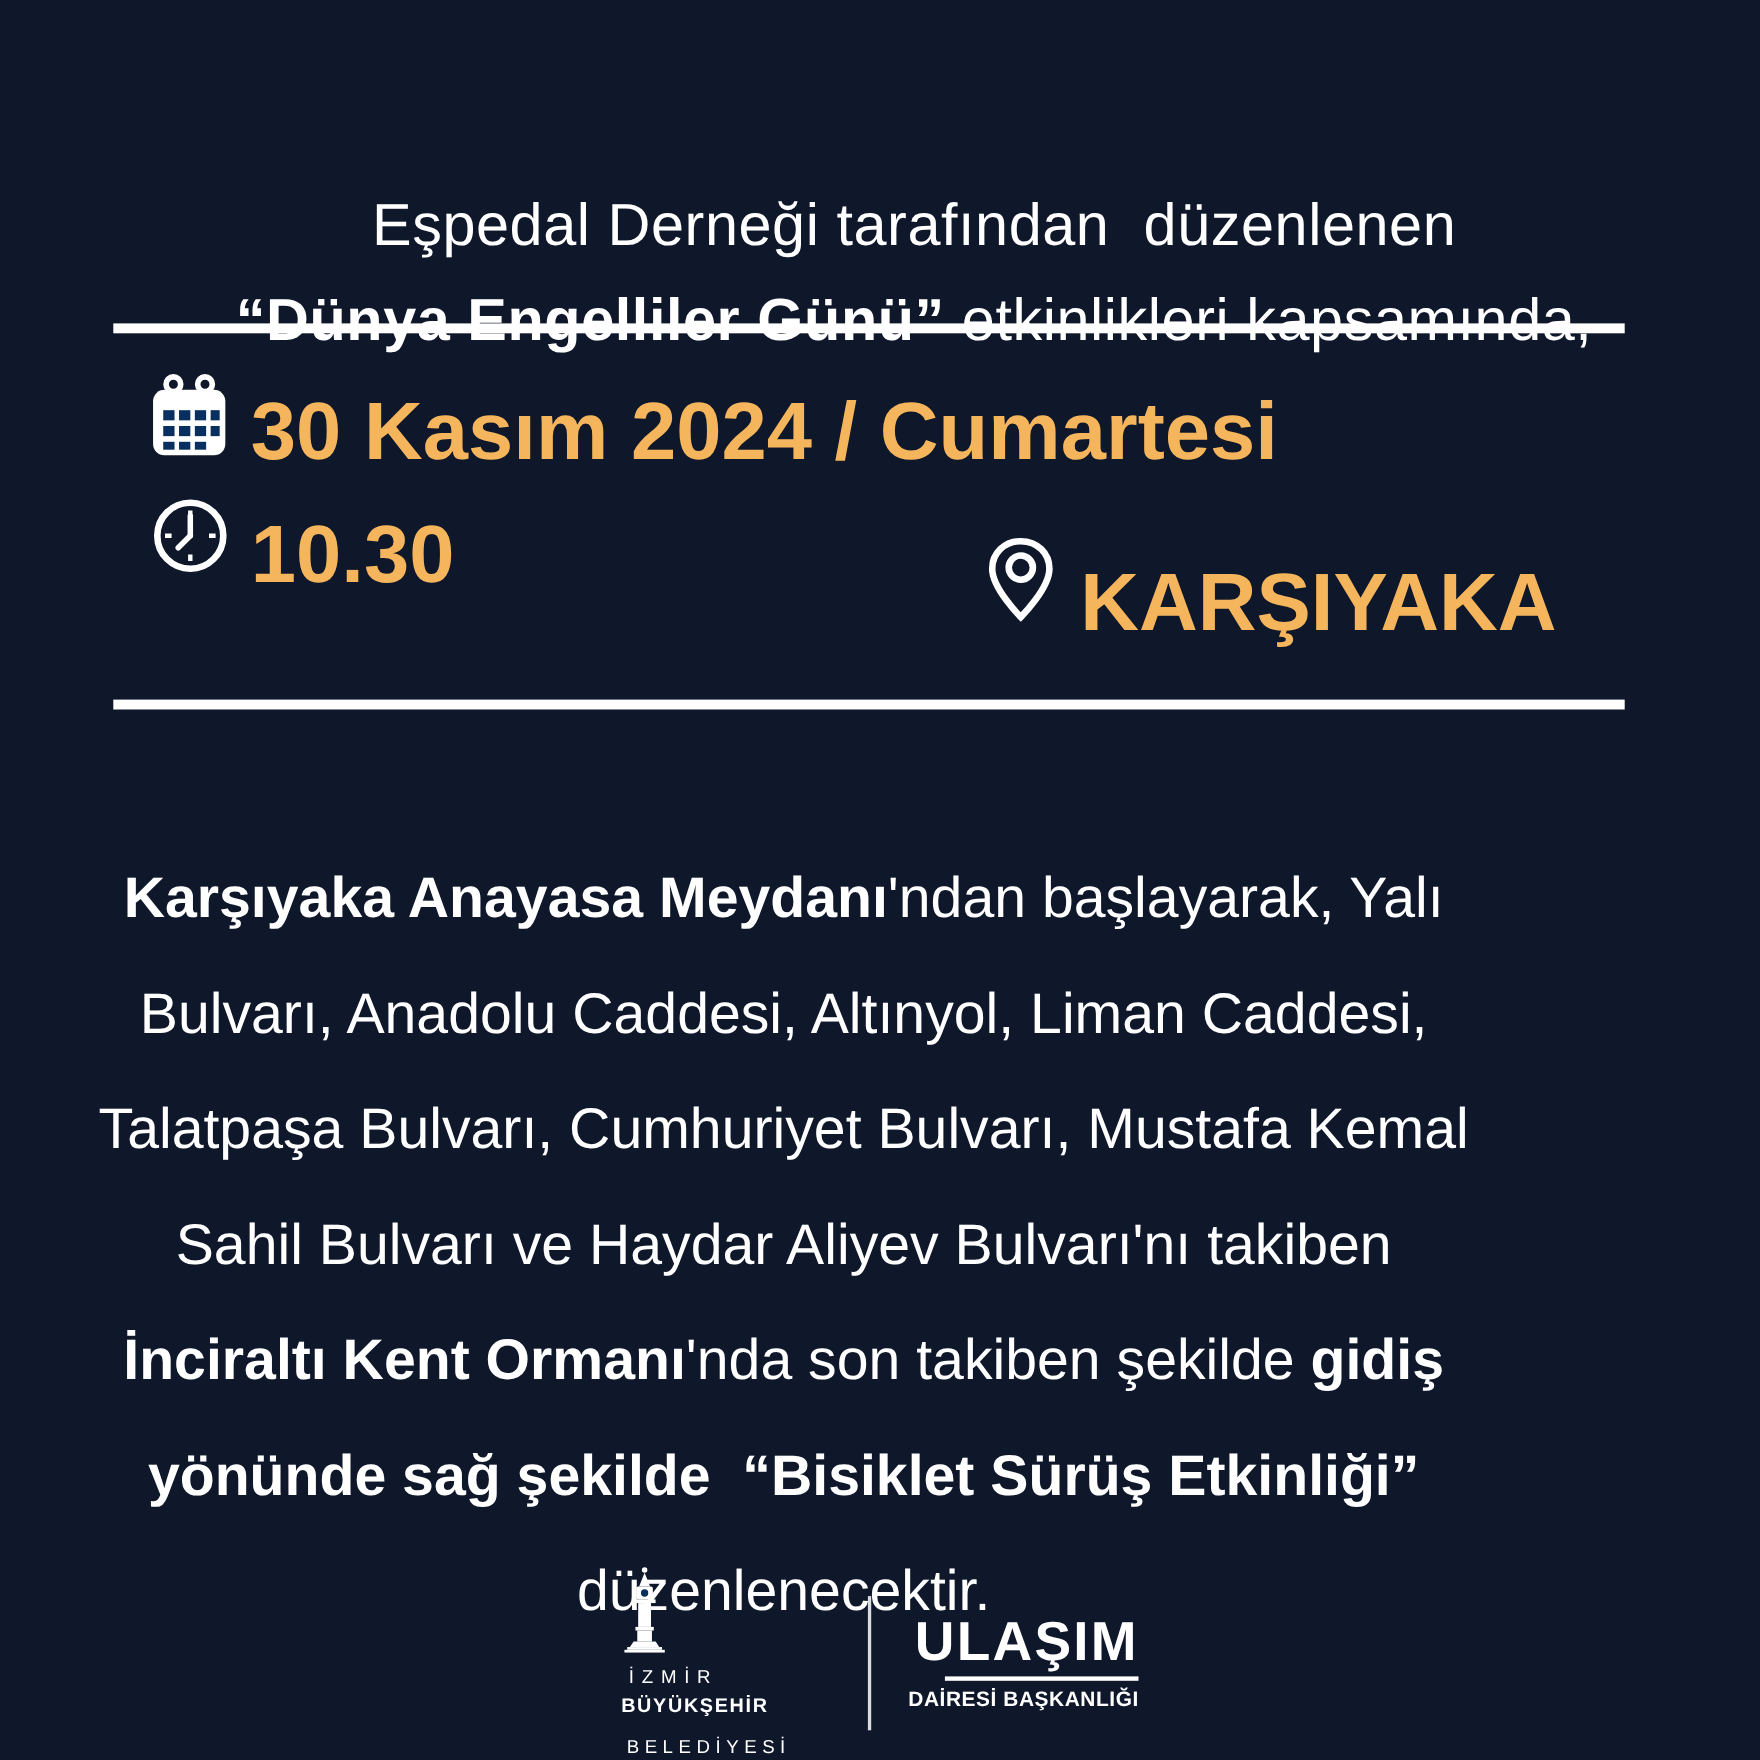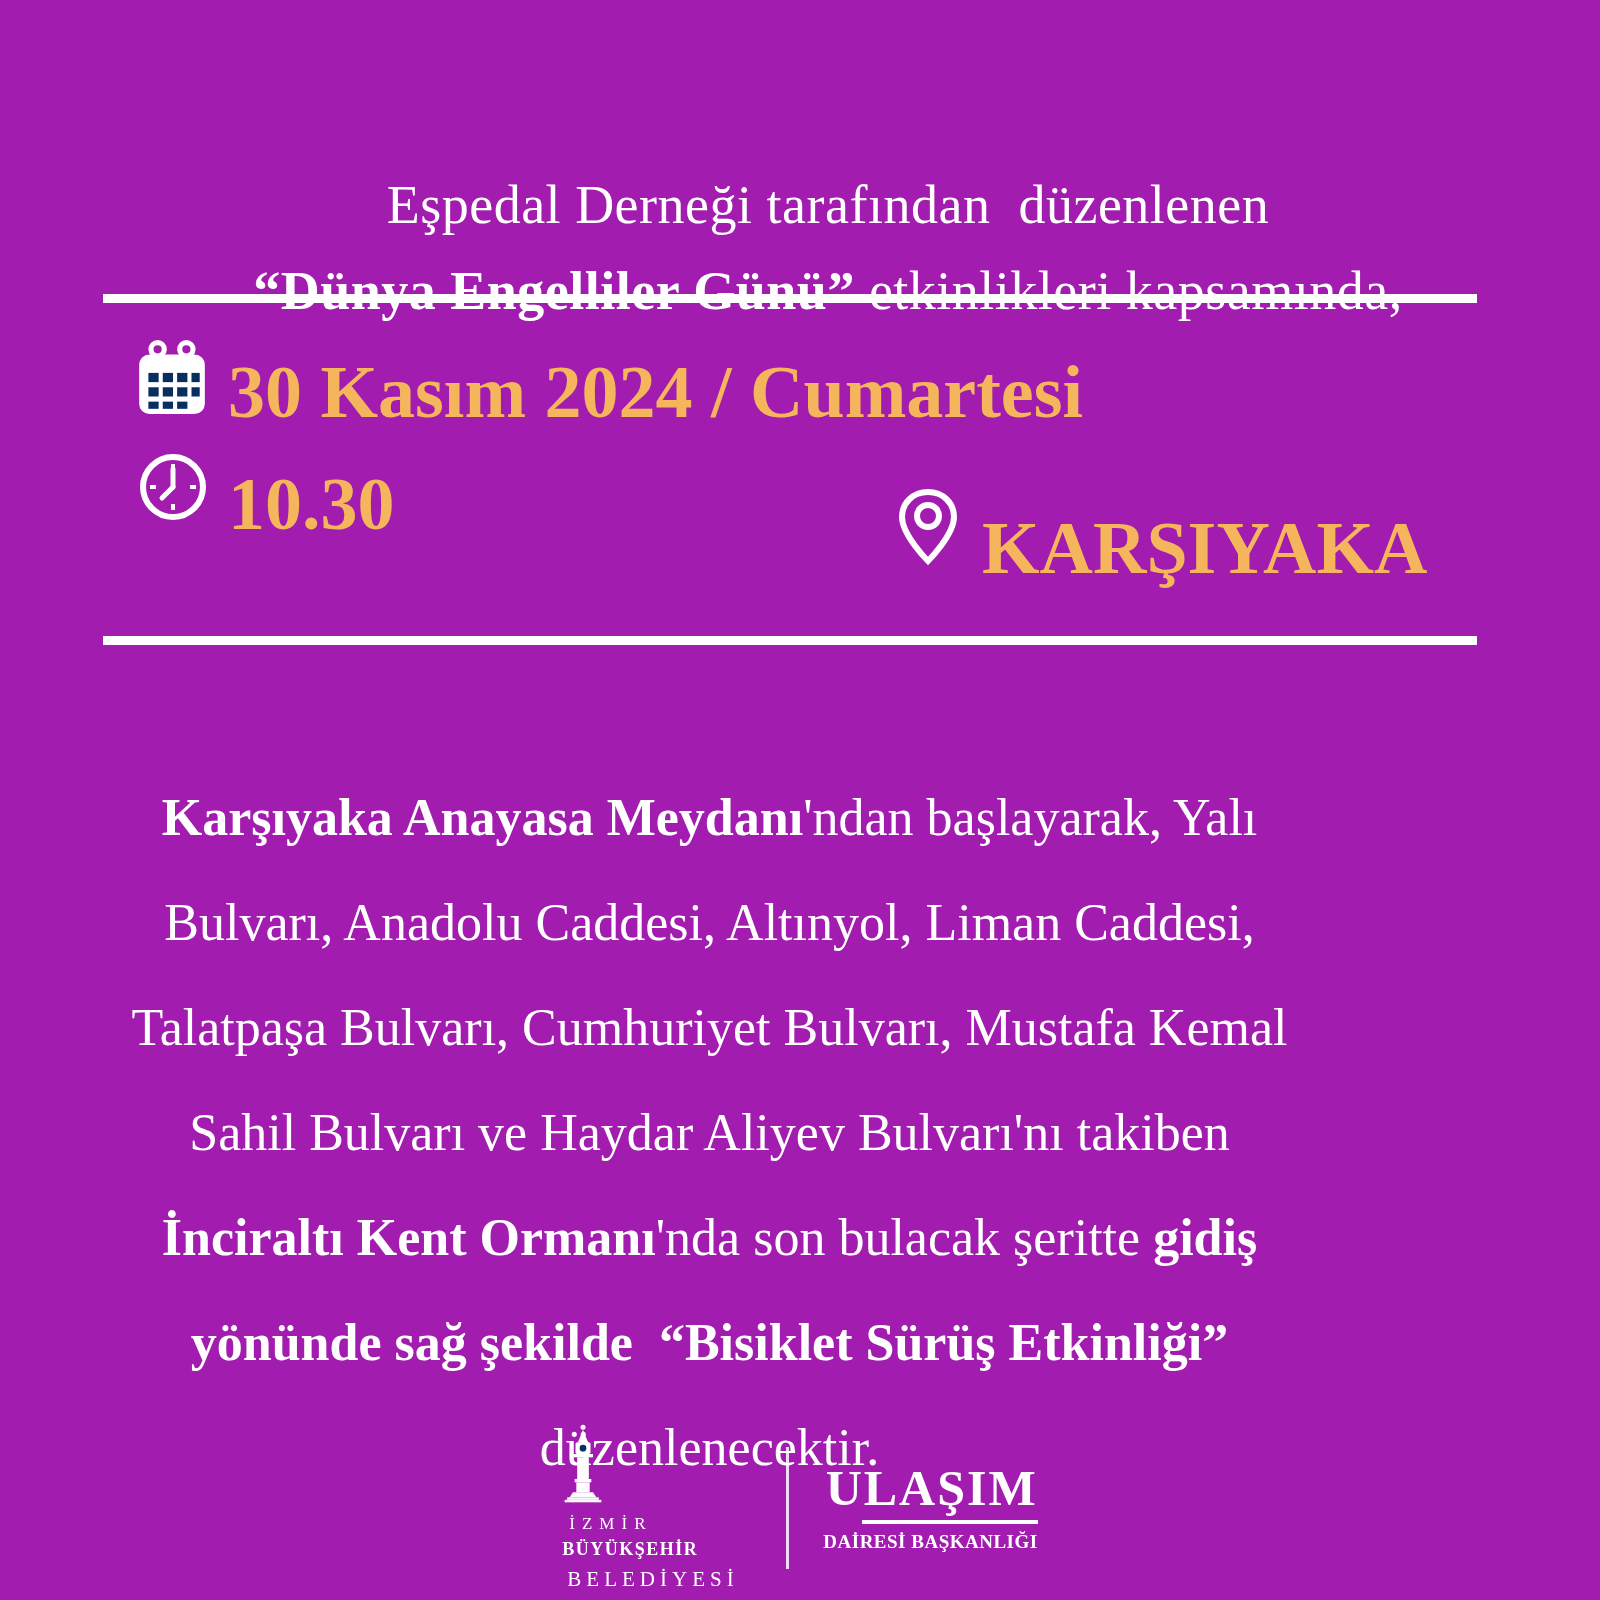--- a/index.html
+++ b/index.html
@@ -1,19 +1,19 @@
 <!DOCTYPE html>
 <html><head>
 <meta charset="utf-8">
 <style>
   html,body{margin:0;padding:0;background:#000;}
   .canvas{
     position:relative;width:1600px;height:1600px;
-    background:#a21caf;
-    font-family:Liberation Serif, serif;
+    background:#0f172a;
+    font-family:Liberation Sans, sans-serif;
     color:#ffffff;overflow:hidden;
   }
   .txt{white-space:pre-wrap;}
   .b{font-weight:700;}
   
   .header-line{position:absolute;left:0;width:1600px;text-align:center;font-size:54px;letter-spacing:.5px;}
   .header-line1{top:112px;}
   .header-line2{top:198px;}
   
   .divider{position:absolute;left:103px;width:1374px;height:9px;background:#ffffff;}
@@ -28,21 +28,21 @@
   .cal-icon{left:136px;top:338px;}
   .clk-icon{left:138px;top:452px;}
   .pin-icon{left:898px;top:488px;}
   
   .body-line{position:absolute;left:0;width:1367px;height:105px;line-height:105px;text-align:center;font-size:52px;}
   
   .footer{position:absolute;left:0;top:1424px;width:1600px;display:flex;justify-content:center;align-items:center;gap:34px;}
   .izmir-block{display:flex;flex-direction:column;align-items:flex-start;width:190px;}
   .izmir-l1{font-size:17px;letter-spacing:7px;margin-top:6px;text-indent:7px;}
   .izmir-l2{font-size:18px;font-weight:700;letter-spacing:1.5px;margin-top:5px;}
-  .izmir-l3{font-size:21px;letter-spacing:5px;margin-top:7px;text-indent:5px;}
+  .izmir-l3{font-size:17px;letter-spacing:5px;margin-top:18px;text-indent:5px;}
   .v-rule{width:3px;height:122px;background:#ffffff;opacity:.85;}
   .ulasim-block{display:flex;flex-direction:column;align-items:flex-end;}
   .ulasim-title{font-size:50px;font-weight:700;letter-spacing:2px;line-height:50px;}
   .ulasim-rule{width:176px;height:4px;background:#ffffff;margin-top:7px;}
   .ulasim-sub{font-size:19px;font-weight:700;letter-spacing:.5px;margin-top:7px;}
 </style>
 </head>
 <body>
 
 <div class="canvas">
@@ -105,21 +105,21 @@
   <div class="body-line txt" style="top:765px">
     <span>Bulvarı, Anadolu Caddesi, Altınyol, Liman Caddesi,</span>
   </div>
   <div class="body-line txt" style="top:870px">
     <span>Talatpaşa Bulvarı, Cumhuriyet Bulvarı, Mustafa Kemal</span>
   </div>
   <div class="body-line txt" style="top:975px">
     <span>Sahil Bulvarı ve Haydar Aliyev Bulvarı'nı takiben</span>
   </div>
   <div class="body-line txt" style="top:1080px">
-    <span class="b">İnciraltı Kent Ormanı</span><span>'nda son bulacak şeritte </span><span class="b">gidiş</span>
+    <span class="b">İnciraltı Kent Ormanı</span><span>'nda son takiben şekilde </span><span class="b">gidiş</span>
   </div>
   <div class="body-line txt" style="top:1185px">
     <span class="b">yönünde sağ şekilde</span><span>  </span><span class="b">“Bisiklet Sürüş Etkinliği”</span>
   </div>
   <div class="body-line txt" style="top:1290px">
     <span>düzenlenecektir.</span>
   </div>
 
   <div class="footer">
     <div class="izmir-block">

